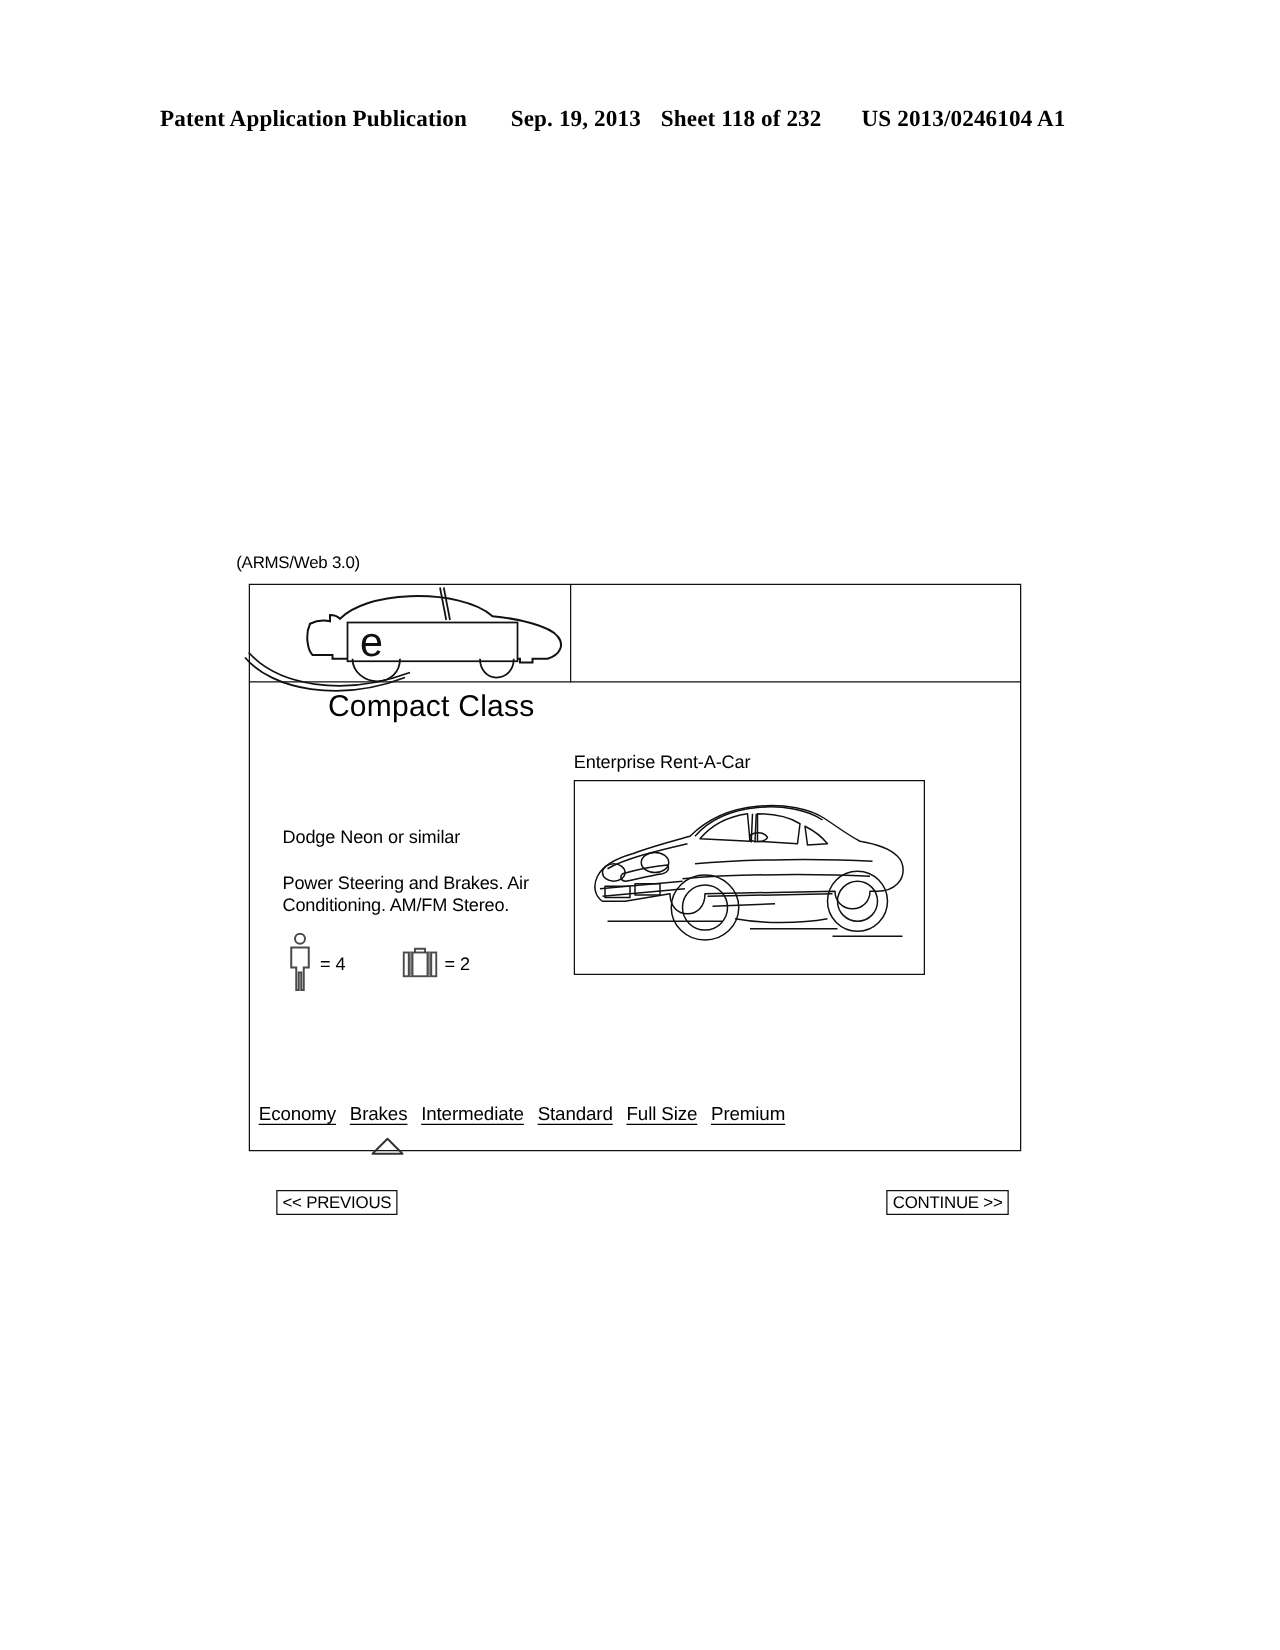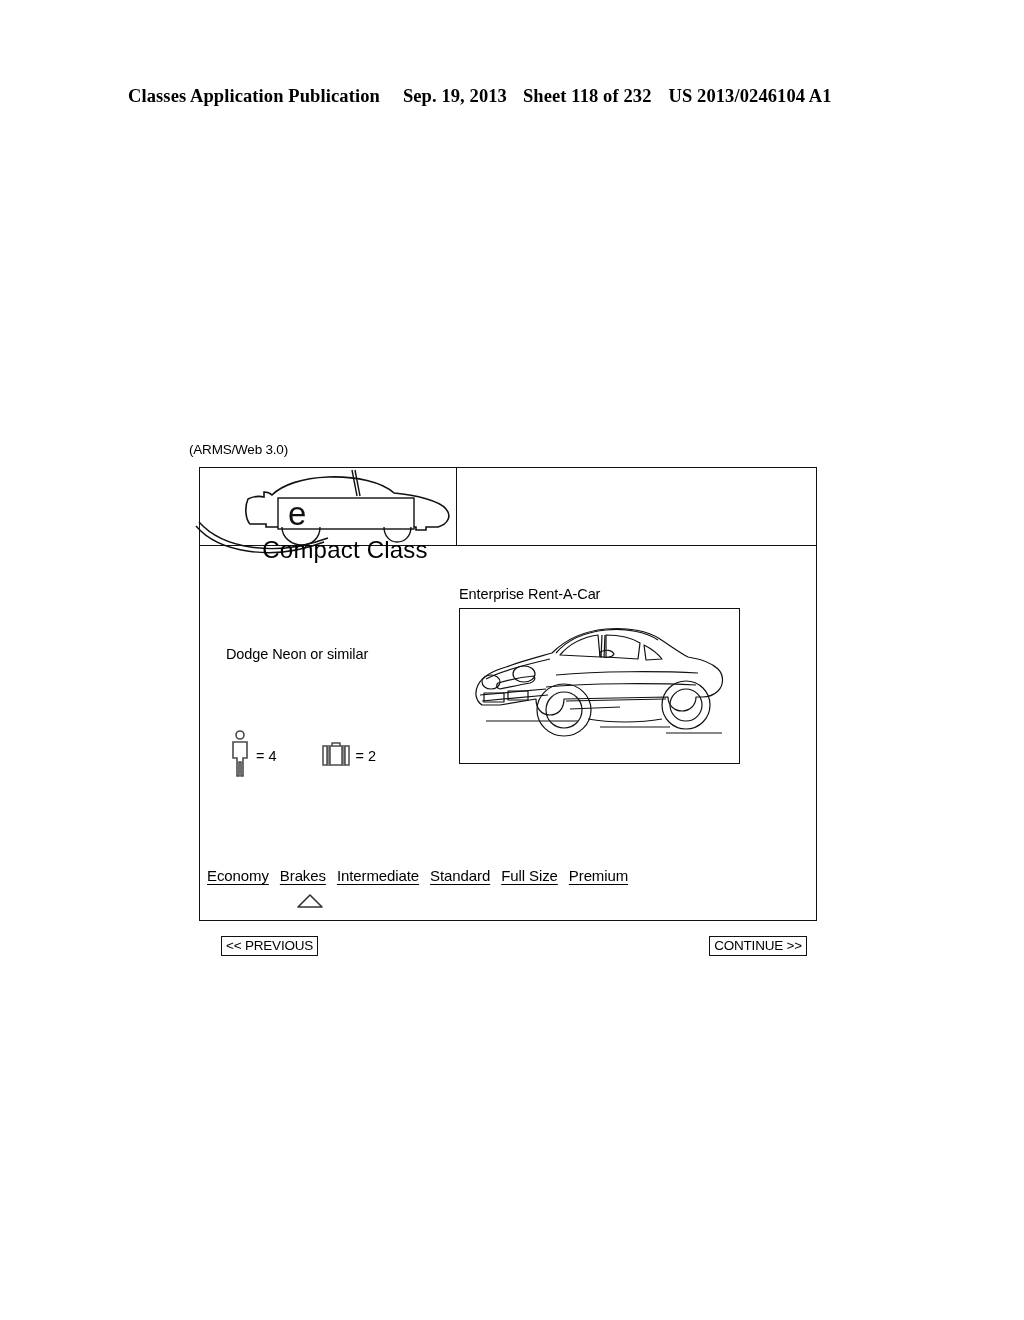--- a/index.html
+++ b/index.html
@@ -25,23 +25,23 @@
     height: 26px;
     font-family: "Liberation Serif", serif;
     font-weight: bold;
     font-size: 18.5px;
     letter-spacing: 0.1px;
     white-space: nowrap;
     display: flex;
     align-items: baseline;
   }
   .patent-header .ph-pub { }
-  .patent-header .ph-date { margin-left: 23px; }
+  .patent-header .ph-date { margin-left: 35px; }
   .patent-header .ph-sheet { margin-left: 16px; }
-  .patent-header .ph-num { margin-left: 17px; }
+  .patent-header .ph-num { margin-left: 32px; }
 
   
   .figure {
     position: absolute;
     left: 0;
     top: 0;
     width: 956px;
     height: 1320px;
   }
 
@@ -112,21 +112,21 @@
     font-size: 25px;
     letter-spacing: 0.6px;
     word-spacing: 6px;
     white-space: nowrap;
   }
 
   
   .screen-body {
     position: absolute;
     left: 0;
-    top: 62px;
+    top: 78px;
     width: 100%;
     height: 373px;
     text-decoration: underline;
   }
 
   .class-heading {
     position: absolute;
     left: 30px;
     top: 6px;
     width: 230px;
@@ -249,21 +249,21 @@
     text-align: center;
     font-size: 15px;
     letter-spacing: -0.1px;
   }
   .fig-caption .inner { position: relative; left: 33px; }
 </style>
 </head>
 <body>
 
 <div class="patent-header">
-  <span class="ph-pub">Classes Application Publication</span>
+  <span class="ph-pub">Patent Application Publication</span>
   <span class="ph-date">Sep. 19, 2013</span>
   <span class="ph-sheet">Sheet 118 of 232</span>
   <span class="ph-num">US 2013/0246104 A1</span>
 </div>
 
 <div class="figure">
 
   <div class="arms-label">(ARMS/Web 3.0)</div>
 
   <div class="screen">
@@ -357,20 +357,21 @@
 
           <path d="M26 112 L 118 112"></path>
           <path d="M140 118 L 210 118"></path>
           <path d="M206 124 L 262 124"></path>
 
           <path d="M128 110 C 150 114, 180 114, 202 110"></path>
         </svg>
       </div>
 
       <div class="desc-model">Dodge Neon or similar</div>
+      <div class="desc-features">Power Steering and Brakes. Air Conditioning. AM/FM Stereo.</div>
 
       <div class="capacity-row">
         <div class="cap-item passengers">
           <span class="cap-glyph">
             <svg width="22" height="48" viewBox="0 0 22 48" fill="none" stroke="#4a4a4a" stroke-width="1.6">
               <circle cx="11" cy="5" r="4" fill="#fff"></circle>
               <path d="M4 12 L 18 12 L 18 28 L 14 28 L 14 46 L 12 46 L 12 32 L 10 32 L 10 46 L 8 46 L 8 28 L 4 28 Z" fill="#fff"></path>
             </svg>
           </span>
           <span class="cap-eq">= 4</span>

